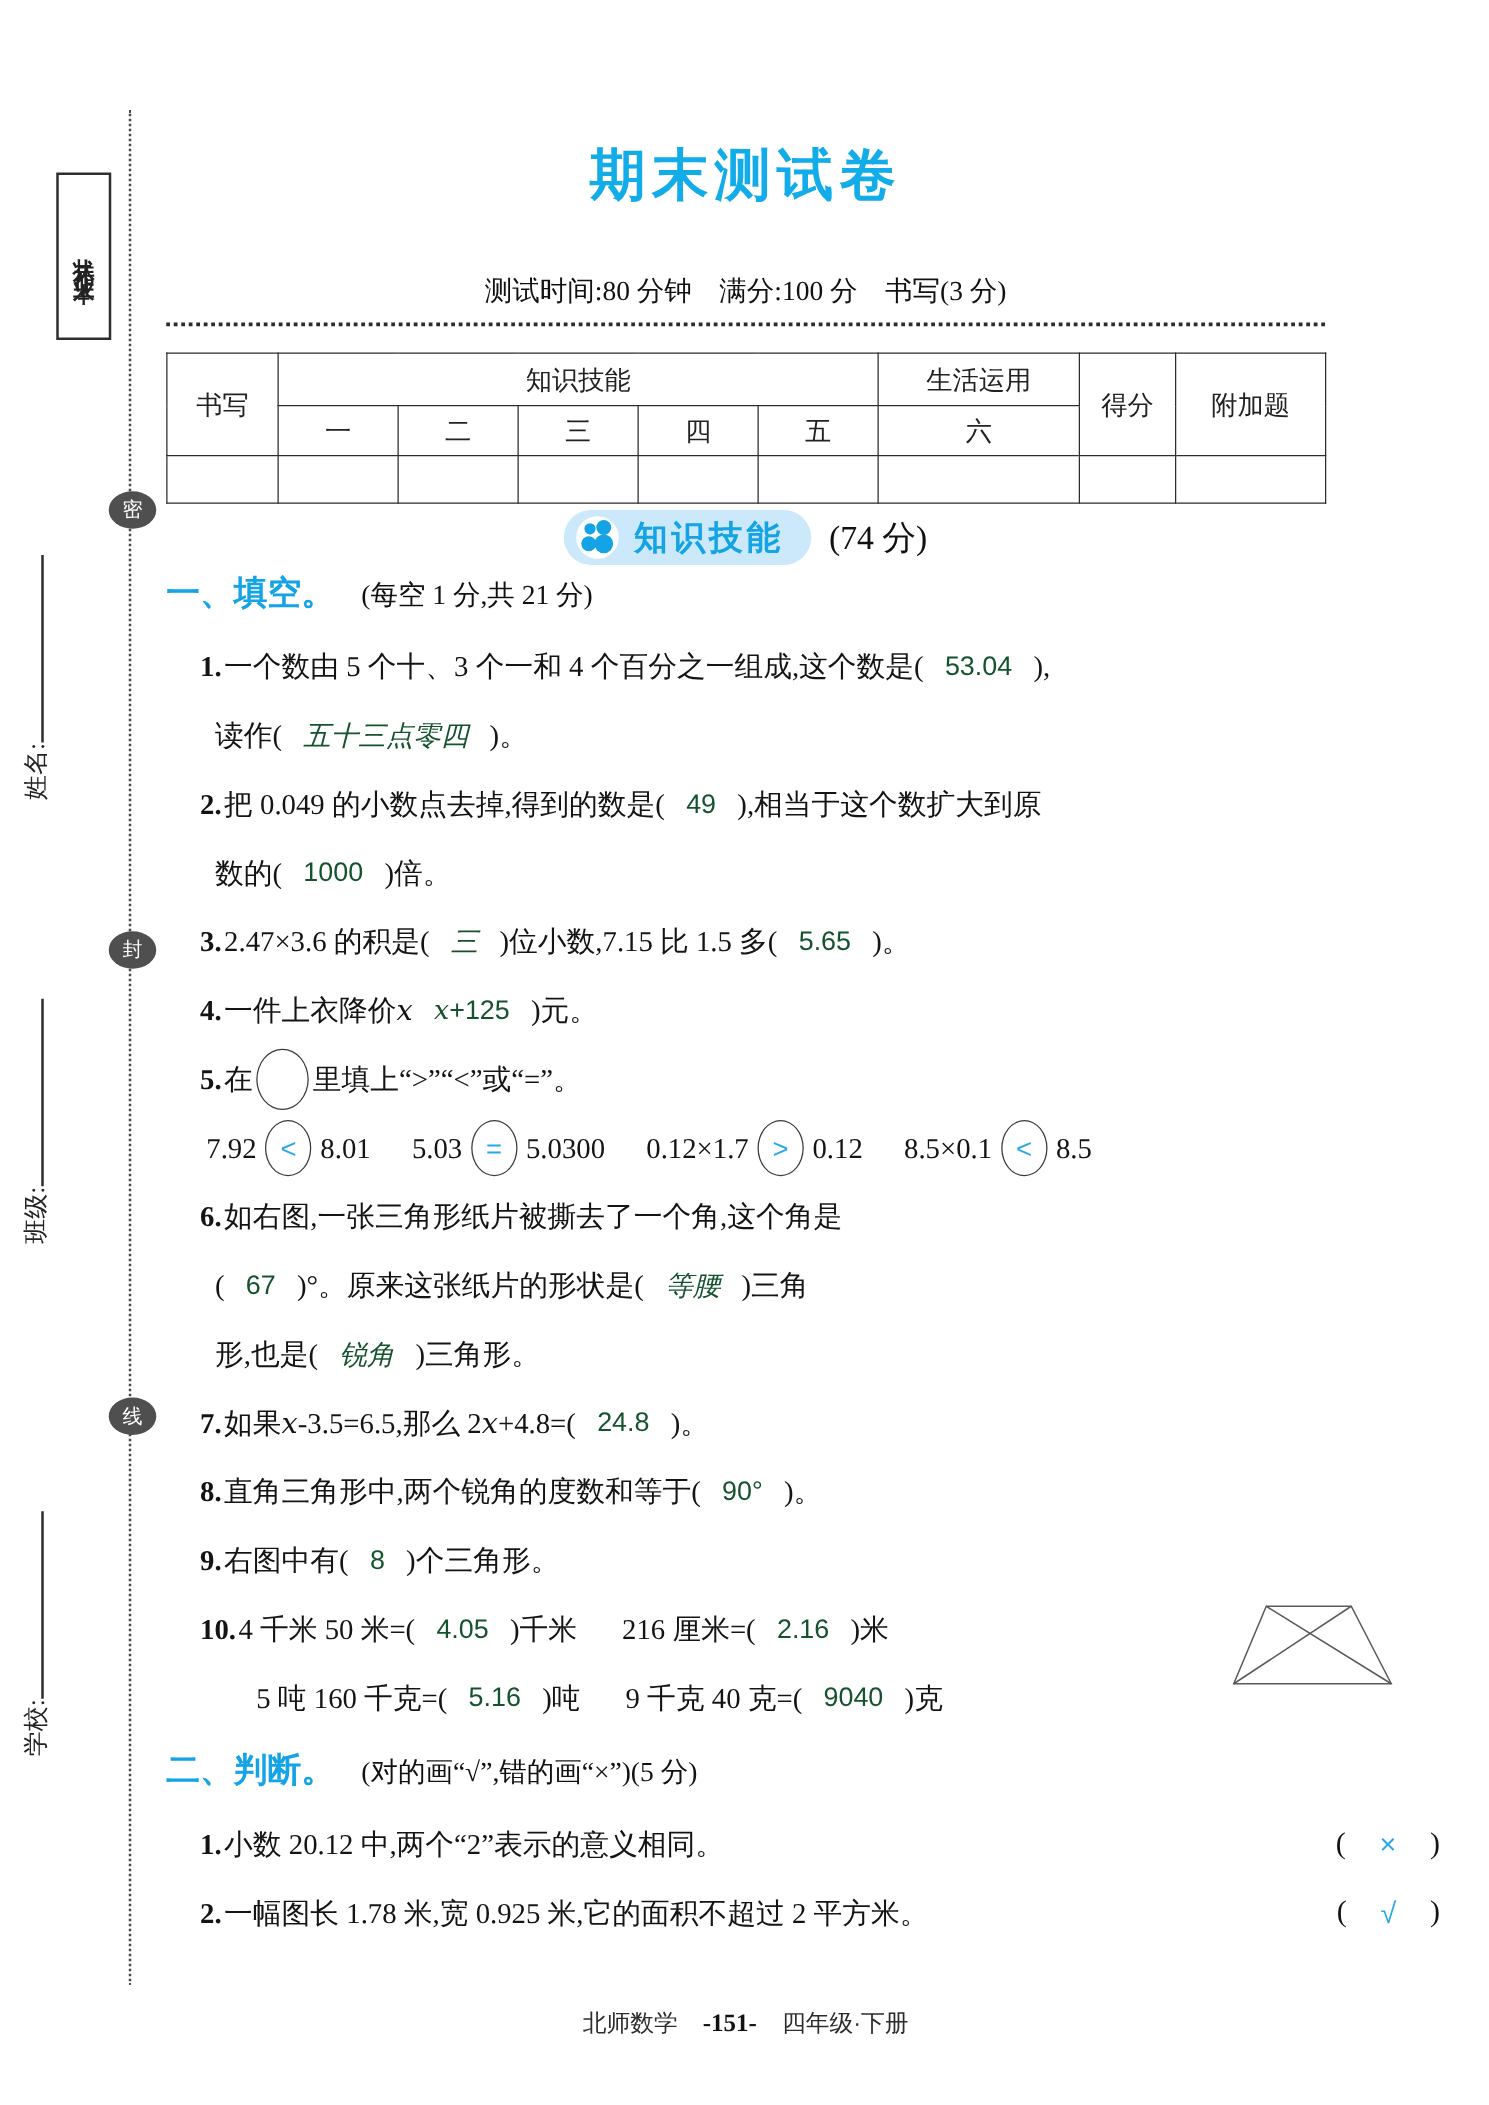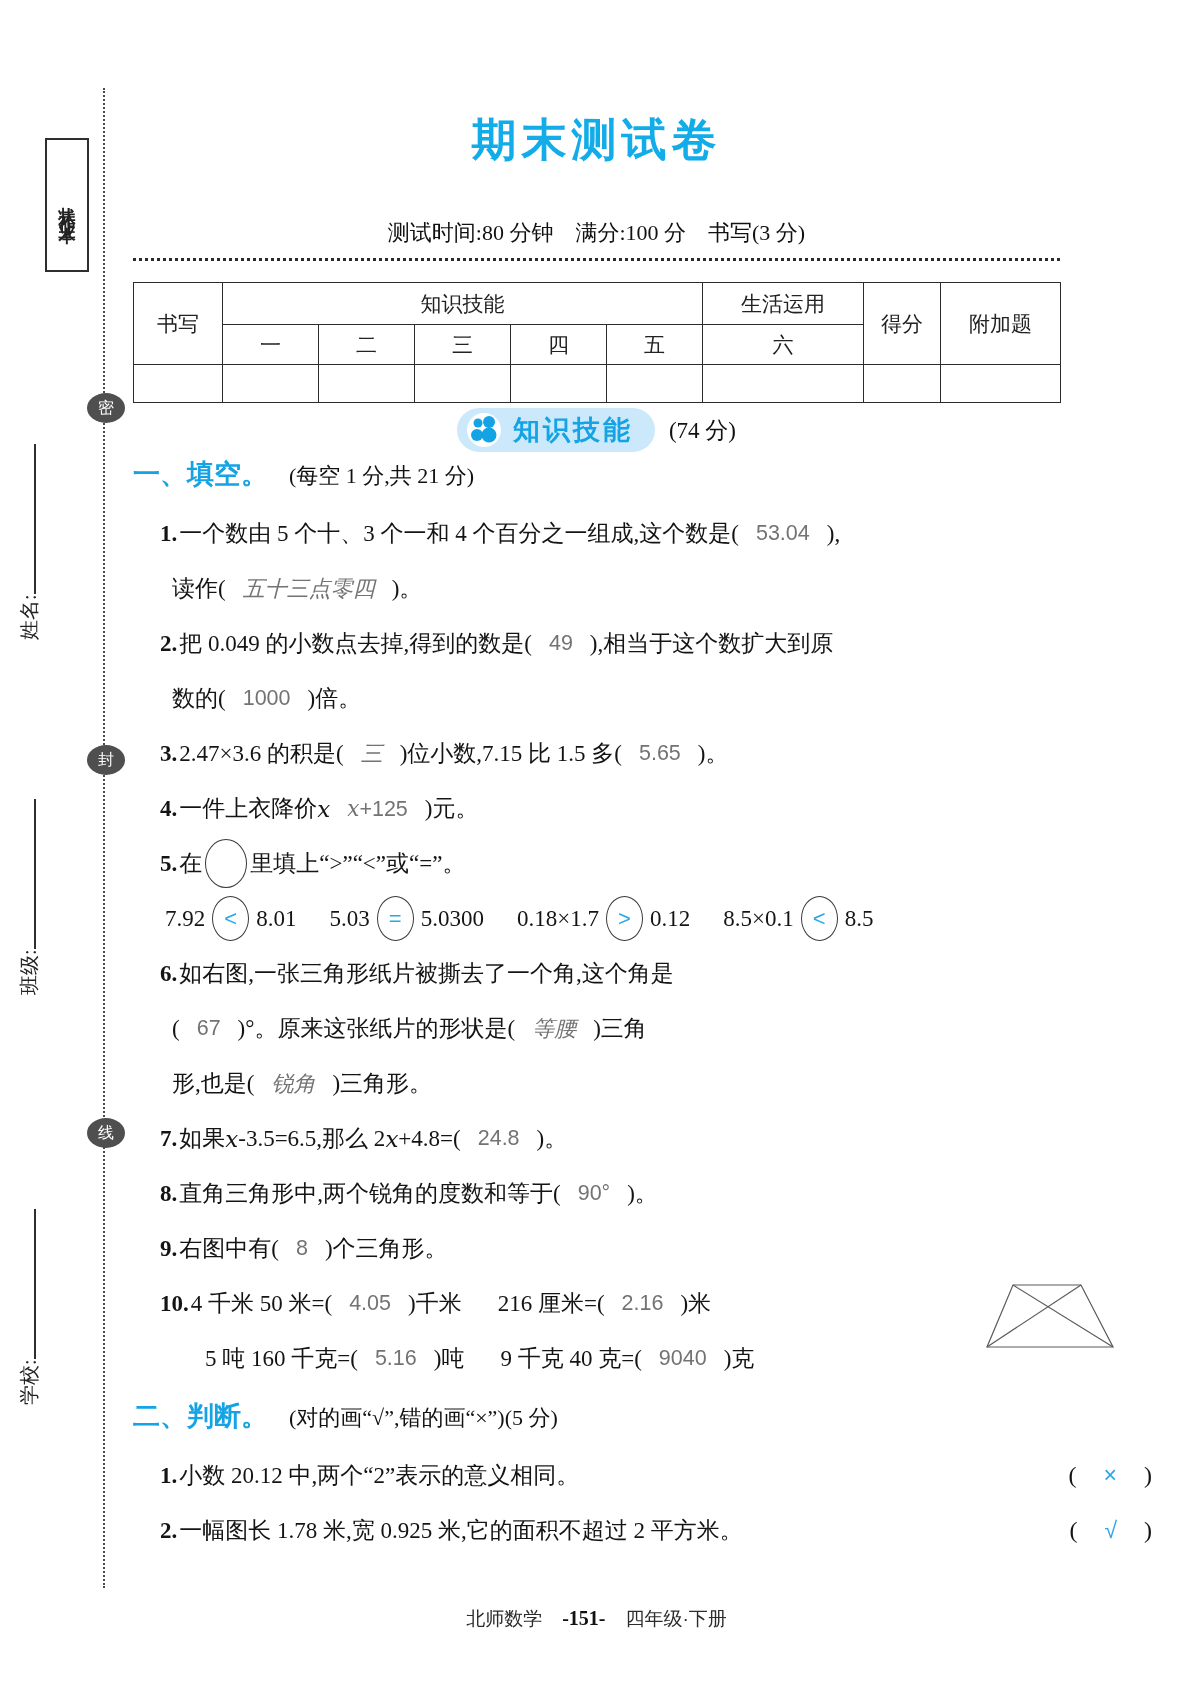--- a/index.html
+++ b/index.html
@@ -28,31 +28,31 @@
   
   .score-table{position:absolute;left:133px;top:282px;width:927px;border-collapse:collapse;table-layout:fixed;}
   .score-table td{border:1.6px solid #2c2c2c;text-align:center;font-size:21px;padding:0;color:#222;}
   .r1{height:42px;} .r2{height:40px;} .r3{height:38px;}
 
   
   .badge-wrap{position:absolute;left:133px;top:408px;width:927px;display:flex;justify-content:center;align-items:center;}
   .badge-pill{display:inline-flex;align-items:center;background:#cbe9fb;border-radius:26px;padding:4px 22px 4px 10px;}
   .badge-icon{width:34px;height:34px;border-radius:50%;background:#fff;margin-right:12px;}
   .badge-text{font-family:"Liberation Sans",sans-serif;font-weight:700;font-size:27px;color:#14a3e4;letter-spacing:3px;}
-  .badge-points{font-size:23px;color:#111;margin-left:14px;}
+  .badge-points{font-size:27px;color:#111;margin-left:14px;}
 
   
   .qarea{position:absolute;left:133px;top:456px;width:927px;font-size:23px;}
   .sec-head{display:flex;align-items:baseline;height:50px;gap:15px;}
   .sec-title{font-family:"Liberation Sans",sans-serif;font-weight:700;font-size:27px;color:#14a3e4;}
   .sec-note{font-size:22px;margin-left:6px;color:#111;}
   .line{height:55px;display:flex;align-items:center;white-space:nowrap;}
   .ind1{padding-left:27px;} .ind2{padding-left:39px;} .ind3{padding-left:72px;} .ind4{padding-left:32px;}
   .qnum{font-weight:700;margin-right:2px;}
-  .ans{color:#737373;font-family:"Liberation Sans",sans-serif;font-size:21.5px;padding:0 17px;text-align:center;}
+  .ans{color:#14532d;font-family:"Liberation Sans",sans-serif;font-size:21.5px;padding:0 17px;text-align:center;}
   .hand{font-family:"DejaVu Serif",serif;font-style:italic;font-size:22px;}
   .var{font-family:"DejaVu Serif",serif;font-style:italic;}
   .blank-circle{display:inline-block;width:40px;height:47px;border:1.6px solid #3a3a3a;border-radius:50%;margin:0 3px;vertical-align:middle;}
   .cmp-item{display:flex;align-items:center;margin-right:33px;}
   .cmp-circle{box-sizing:border-box;width:37px;height:45px;border:1.6px solid #3a3a3a;border-radius:50%;
               display:flex;align-items:center;justify-content:center;margin:0 7px;
               color:#2aa7e8;font-family:"Liberation Sans",sans-serif;font-size:22px;}
   .sec2{margin-top:12px;}
   .line-j{width:992px;}
   .jmark{color:#2aa7e8;font-family:"Liberation Sans",sans-serif;font-size:23px;padding:0 27px;}
@@ -220,21 +220,21 @@
         <span>8.01</span>
       </span>
       <span class="cmp-item">
         <span>5.03</span>
         <span class="cmp-circle">
             <span>=</span>
           </span>
         <span>5.0300</span>
       </span>
       <span class="cmp-item">
-        <span>0.18×1.7</span>
+        <span>0.12×1.7</span>
         <span class="cmp-circle">
             <span>&gt;</span>
           </span>
         <span>0.12</span>
       </span>
       <span class="cmp-item">
         <span>8.5×0.1</span>
         <span class="cmp-circle">
             <span>&lt;</span>
           </span>

